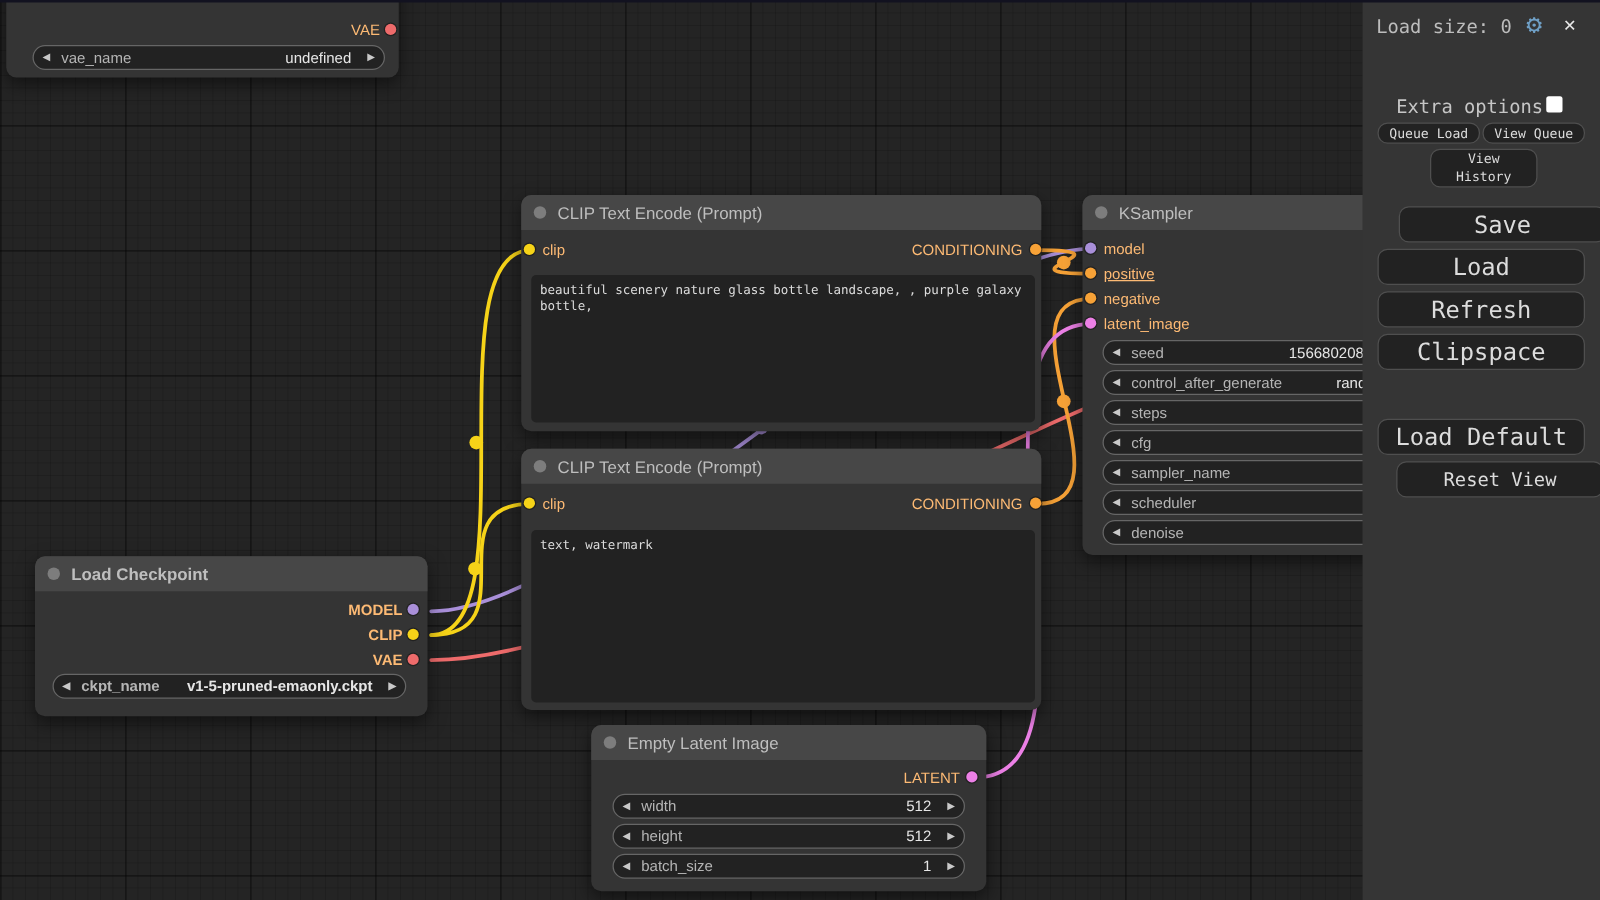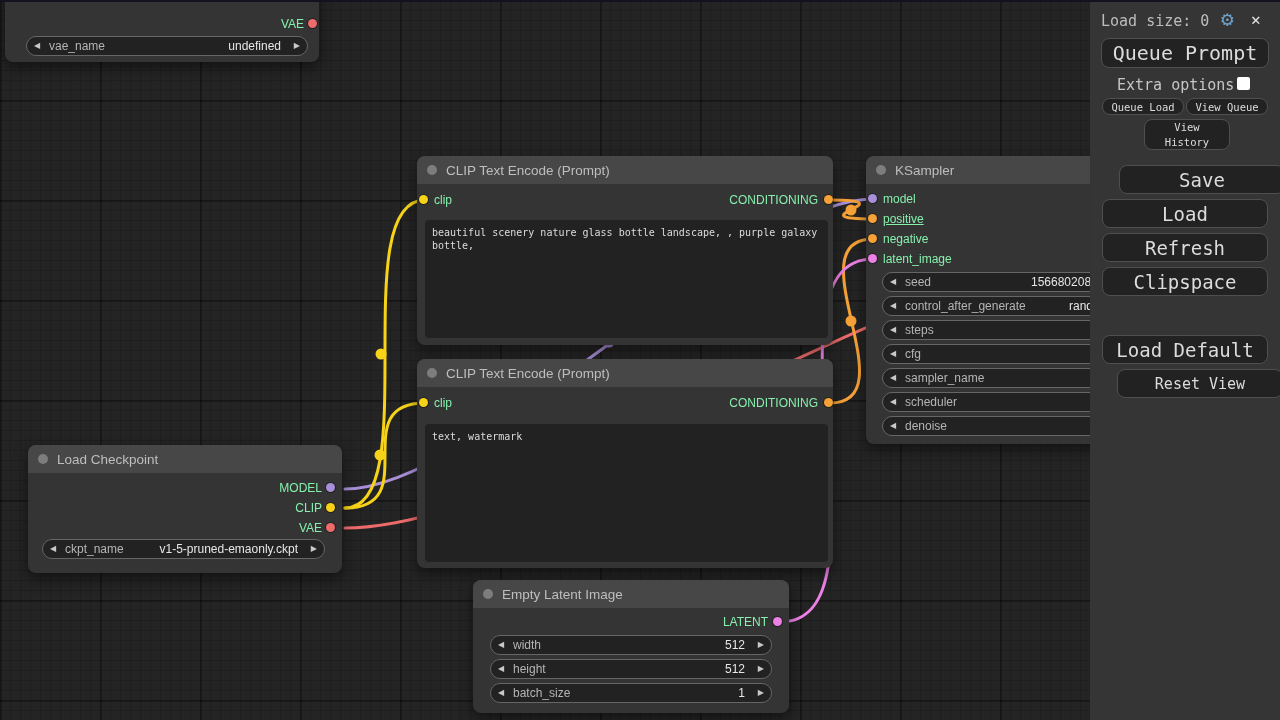--- a/index.html
+++ b/index.html
@@ -27,21 +27,21 @@
 
   
   .node{position:absolute;z-index:2;background:#343434;border-radius:8px;
         box-shadow:0 5px 14px rgba(0,0,0,.5);}
   .node-title{height:28px;background:#474747;border-radius:8px 8px 0 0;
         display:flex;align-items:center;padding:0 10px;gap:9px;}
   .cdot{width:10px;height:10px;border-radius:50%;background:#7d7d7d;flex:none;}
   .ctext{color:#bebebe;font-size:13.5px;white-space:nowrap;}
 
   .port{position:absolute;width:9px;height:9px;border-radius:50%;box-shadow:0 0 0 1px rgba(0,0,0,.35);}
-  .plabel{position:absolute;font-size:12px;color:#86efac;line-height:16px;white-space:nowrap;}
+  .plabel{position:absolute;font-size:12px;color:#fdba74;line-height:16px;white-space:nowrap;}
   .plabel.right{text-align:right;}
 
   .widget{position:absolute;height:20px;background:#222;border:1px solid #666;
         border-radius:10px;box-sizing:border-box;font-size:12px;line-height:18px;overflow:hidden;}
   .widget .arrow-l{position:absolute;left:7px;top:0;font-size:8px;color:#c9c9c9;line-height:18px;}
   .widget .arrow-r{position:absolute;right:7px;top:0;font-size:8px;color:#c9c9c9;line-height:18px;}
   .widget .wlabel{position:absolute;left:22px;top:0;color:#b5b5b5;white-space:nowrap;}
   .widget .wvalue{position:absolute;right:26px;top:0;color:#e6e6e6;white-space:nowrap;}
   .widget .wvalue.posL{right:auto;}
 
@@ -112,21 +112,21 @@
     <span class="cdot"></span>
     <span class="ctext">CLIP Text Encode (Prompt)</span>
   </div>
   <span class="port" style="left:2px;top:39px;background:#f6d318;"></span>
   <span class="plabel" style="left:17px;top:36px;">clip</span>
   <span class="plabel right" style="right:15px;top:36px;">CONDITIONING</span>
   <span class="port" style="left:407px;top:39px;background:#f7a237;"></span>
   <textarea spellcheck="false" style="left: 8px; top: 65px; width: 403px; height: 138px;">text, watermark</textarea>
 </div>
 
-<div class="node" style="left:28px;top:445px;width:314px;height:128px;">
+<div class="node" style="left:28px;top:445px;width:314px;height:128px;font-weight:bold;">
   <div class="node-title">
     <span class="cdot"></span>
     <span class="ctext">Load Checkpoint</span>
   </div>
   <span class="plabel right" style="right:20px;top:35px;">MODEL</span>
   <span class="port" style="left:298px;top:38px;background:#a98fd9;"></span>
   <span class="plabel right" style="right:20px;top:55px;">CLIP</span>
   <span class="port" style="left:298px;top:58px;background:#f6d318;"></span>
   <span class="plabel right" style="right:20px;top:75px;">VAE</span>
   <span class="port" style="left:298px;top:78px;background:#ee6b6b;"></span>
@@ -212,21 +212,20 @@
 </div>
 
 <div class="sidebar">
   <span class="abs queue-label" style="left:11px;top:12px;">
     <span>Load size:</span>
     <span>0</span>
   </span>
   <span class="abs gear" style="left:131px;top:8px;">⚙</span>
   <span class="abs xclose" style="left:1px;top:11px;left:161px;">✕</span>
 
-  <button class="sbtn" style="left:11px;top:38px;width:168px;height:30px;font-size:20px;">Queue Prompt</button>
 
   <span class="abs" style="left:27px;top:76px;font-size:15px;color:#c6c6c6;">Extra options</span>
   <span class="checkbox" style="left:147px;top:77px;"></span>
 
   <button class="sbtn" style="left:12px;top:98px;width:82px;height:17px;font-size:10.5px;">Queue Load</button>
   <button class="sbtn" style="left:96px;top:98px;width:82px;height:17px;font-size:10.5px;">View Queue</button>
   <button class="sbtn" style="left:54px;top:119px;width:86px;height:31px;font-size:10.5px;line-height:1.35;">View
 History</button>
 
   <button class="sbtn" style="left:12px;top:165px;width:166px;height:29px;font-size:19px;margin-left:17px;">Save</button>

